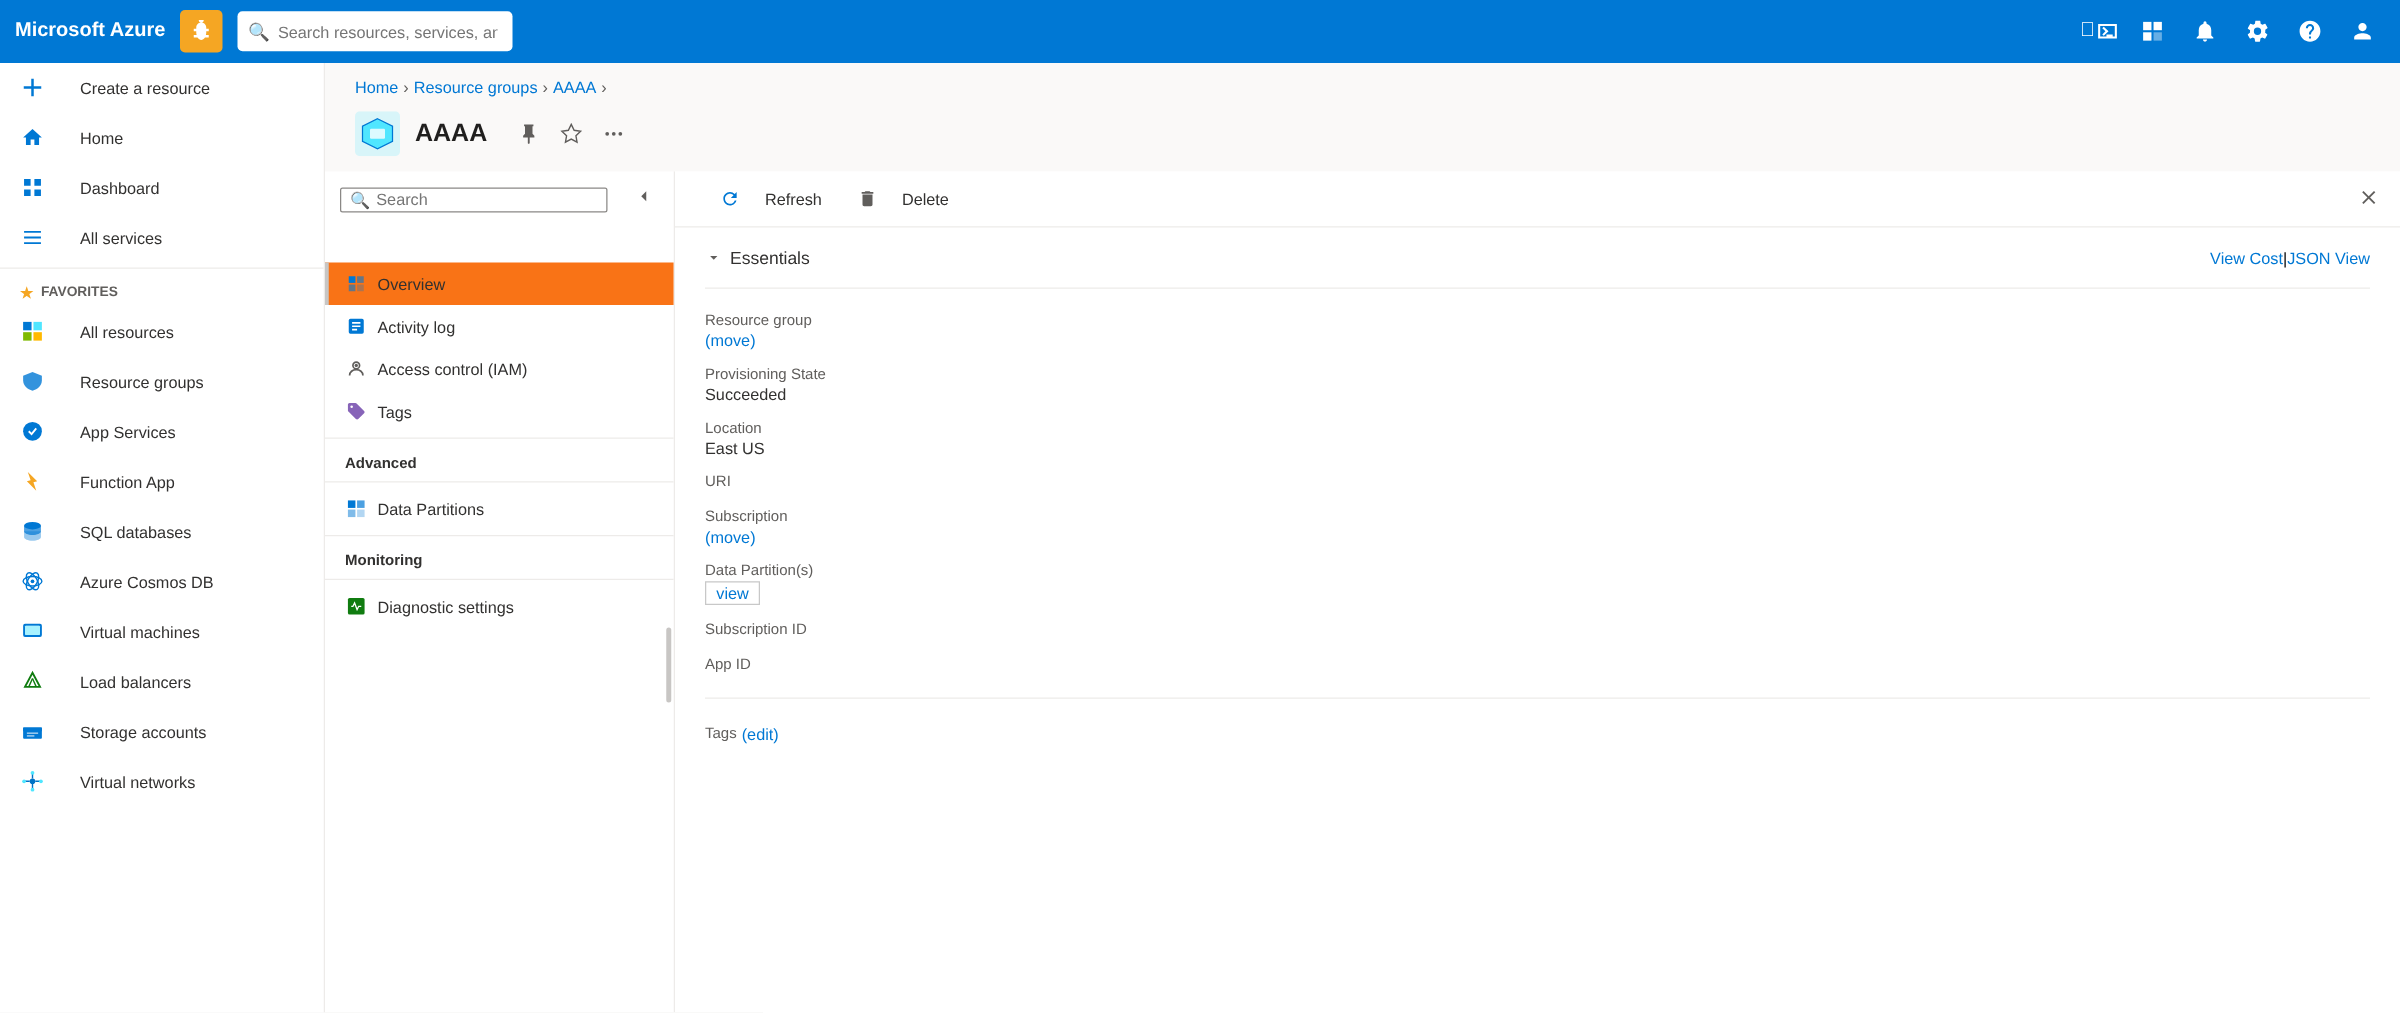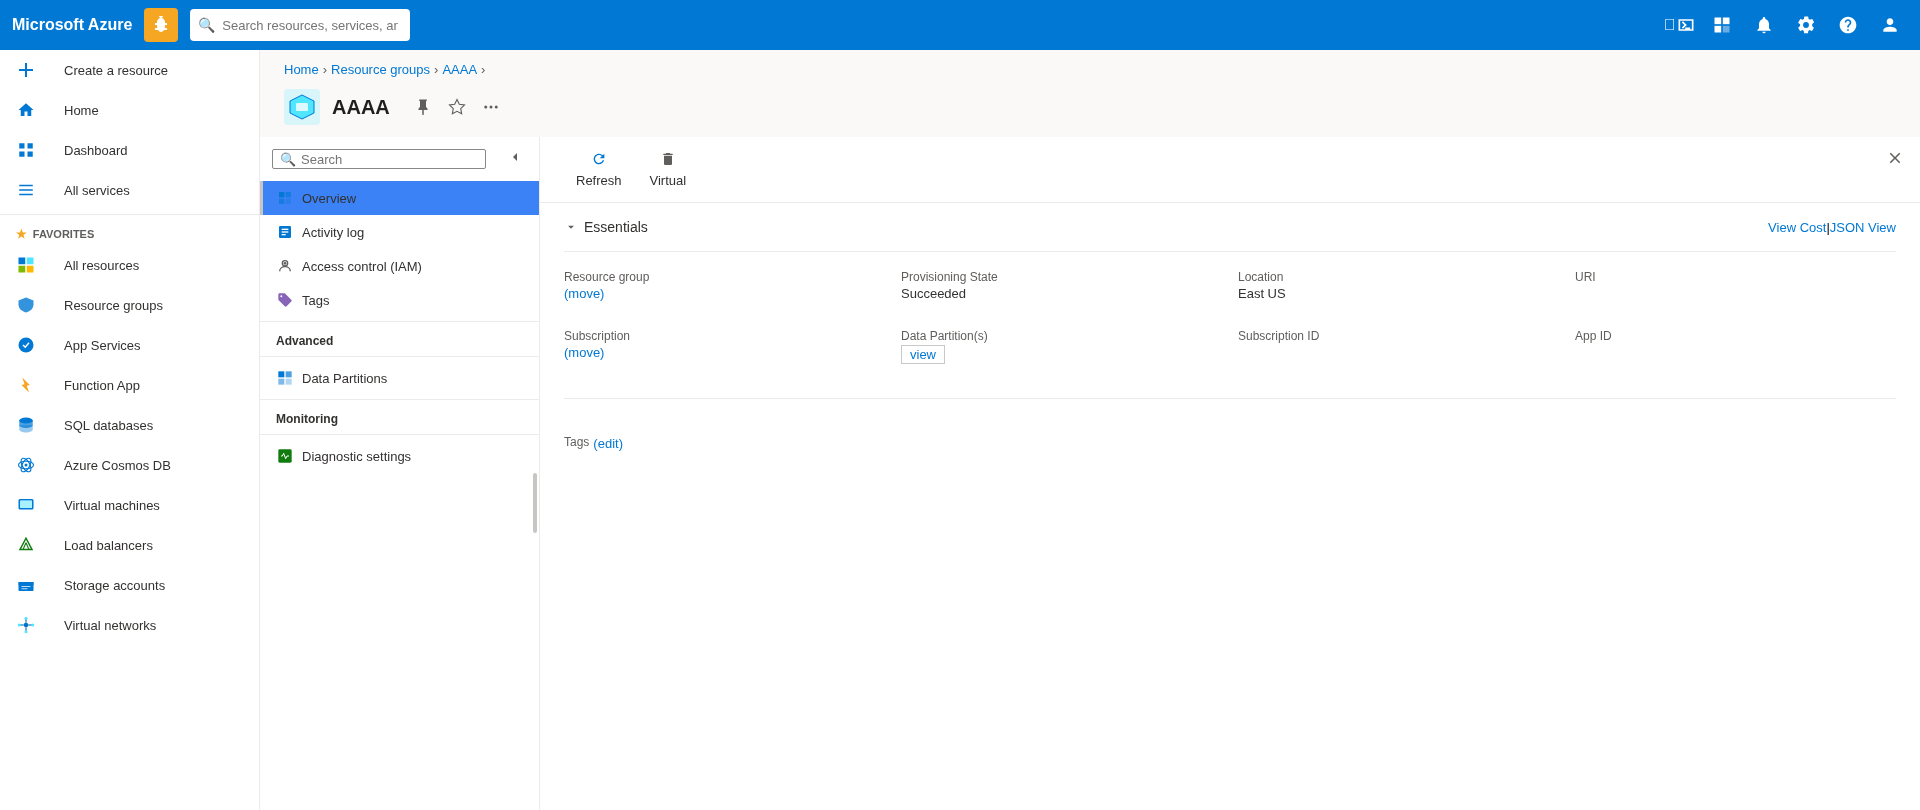--- a/index.html
+++ b/index.html
@@ -94,55 +94,55 @@
     }
     .panel-search-container { position: relative; flex: 1; }
     .panel-collapse-btn {
       background: transparent; border: none; cursor: pointer;
       color: #605e5c; font-size: 16px; padding: 4px;
     }
     .panel-nav-item {
       display: flex; align-items: center; gap: 8px;
       padding: 8px 16px; cursor: pointer; color: #323130;
     }
-    .panel-nav-item.active { background: #3b82f6; border-left: 3px solid #c8c8c8; }
+    .panel-nav-item.active { background: #f97316; border-left: 3px solid #c8c8c8; margin-top: 28px; }
     .panel-nav-item .pni-icon { width: 18px; height: 18px; flex-shrink: 0; display: flex; align-items: center; justify-content: center; }
     .panel-section-header {
       padding: 8px 16px 4px; font-size: 12px; font-weight: 600; color: #323130;
     }
     .panel-divider { border: none; border-top: 1px solid #edebe9; margin: 4px 0; }
 
     
     .toolbar {
       display: flex; align-items: center; gap: 4px;
       padding: 8px 24px; border-bottom: 1px solid #edebe9;
       background: white;
     }
     .toolbar-btn {
-      display: flex; align-items: center; gap: 6px;
+      display: flex; align-items: center; gap: 20px;
       padding: 6px 12px; background: transparent; border: none;
-      cursor: pointer; color: #323130; font-size: 13px; border-radius: 2px; flex-direction: column;
+      cursor: pointer; color: #323130; font-size: 13px; border-radius: 2px;
     }
 
     
     .essentials-section { padding: 16px 24px; }
     .essentials-header {
       display: flex; align-items: center; justify-content: space-between;
       margin-bottom: 16px;
     }
     .essentials-title {
       display: flex; align-items: center; gap: 6px;
       font-size: 14px; font-weight: 400; color: #323130;
     }
     .essentials-actions { display: flex; gap: 0; }
     .essentials-link { color: #0078d4; text-decoration: none; font-size: 13px; }
 
     .essentials-grid {
-      display: grid; grid-template-columns: 1fr 1fr 1fr 1fr;
-      gap: 16px; border-top: 1px solid #edebe9;
+      display: grid; grid-template-columns: 1fr;
+      gap: 0; border-top: 1px solid #edebe9;
       padding-top: 12px;
     }
     .essentials-item { padding: 6px 0; }
     .ess-label { font-size: 12px; color: #605e5c; margin-bottom: 2px; }
     .ess-value { font-size: 13px; color: #323130; }
     .ess-link { color: #0078d4; text-decoration: none; }
     .ess-outlined-link {
       border: 1px solid #c8c8c8; padding: 2px 8px;
       color: #0078d4; text-decoration: none; font-size: 13px;
       display: inline-block;
@@ -519,21 +519,21 @@
           <button class="toolbar-btn">
             <svg width="16" height="16" viewBox="0 0 24 24" fill="#0078d4">
                 <path d="M17.65 6.35A7.958 7.958 0 0 0 12 4c-4.42 0-7.99 3.58-7.99 8s3.57 8 7.99 8c3.73 0 6.84-2.55 7.73-6h-2.08A5.99 5.99 0 0 1 12 18c-3.31 0-6-2.69-6-6s2.69-6 6-6c1.66 0 3.14.69 4.22 1.78L13 11h7V4l-2.35 2.35z"></path>
               </svg>
             <span>Refresh</span>
           </button>
           <button class="toolbar-btn">
             <svg width="16" height="16" viewBox="0 0 24 24" fill="#605e5c">
                 <path d="M6 19c0 1.1.9 2 2 2h8c1.1 0 2-.9 2-2V7H6v12zM19 4h-3.5l-1-1h-5l-1 1H5v2h14V4z"></path>
               </svg>
-            <span>Virtual</span>
+            <span>Delete</span>
           </button>
         </div>
 
         <div class="essentials-section">
           <div class="essentials-header">
             <div class="essentials-title">
               <svg width="14" height="14" viewBox="0 0 24 24" fill="#605e5c">
                   <path d="M7 10l5 5 5-5z"></path>
                 </svg>
               <span>Essentials</span>

